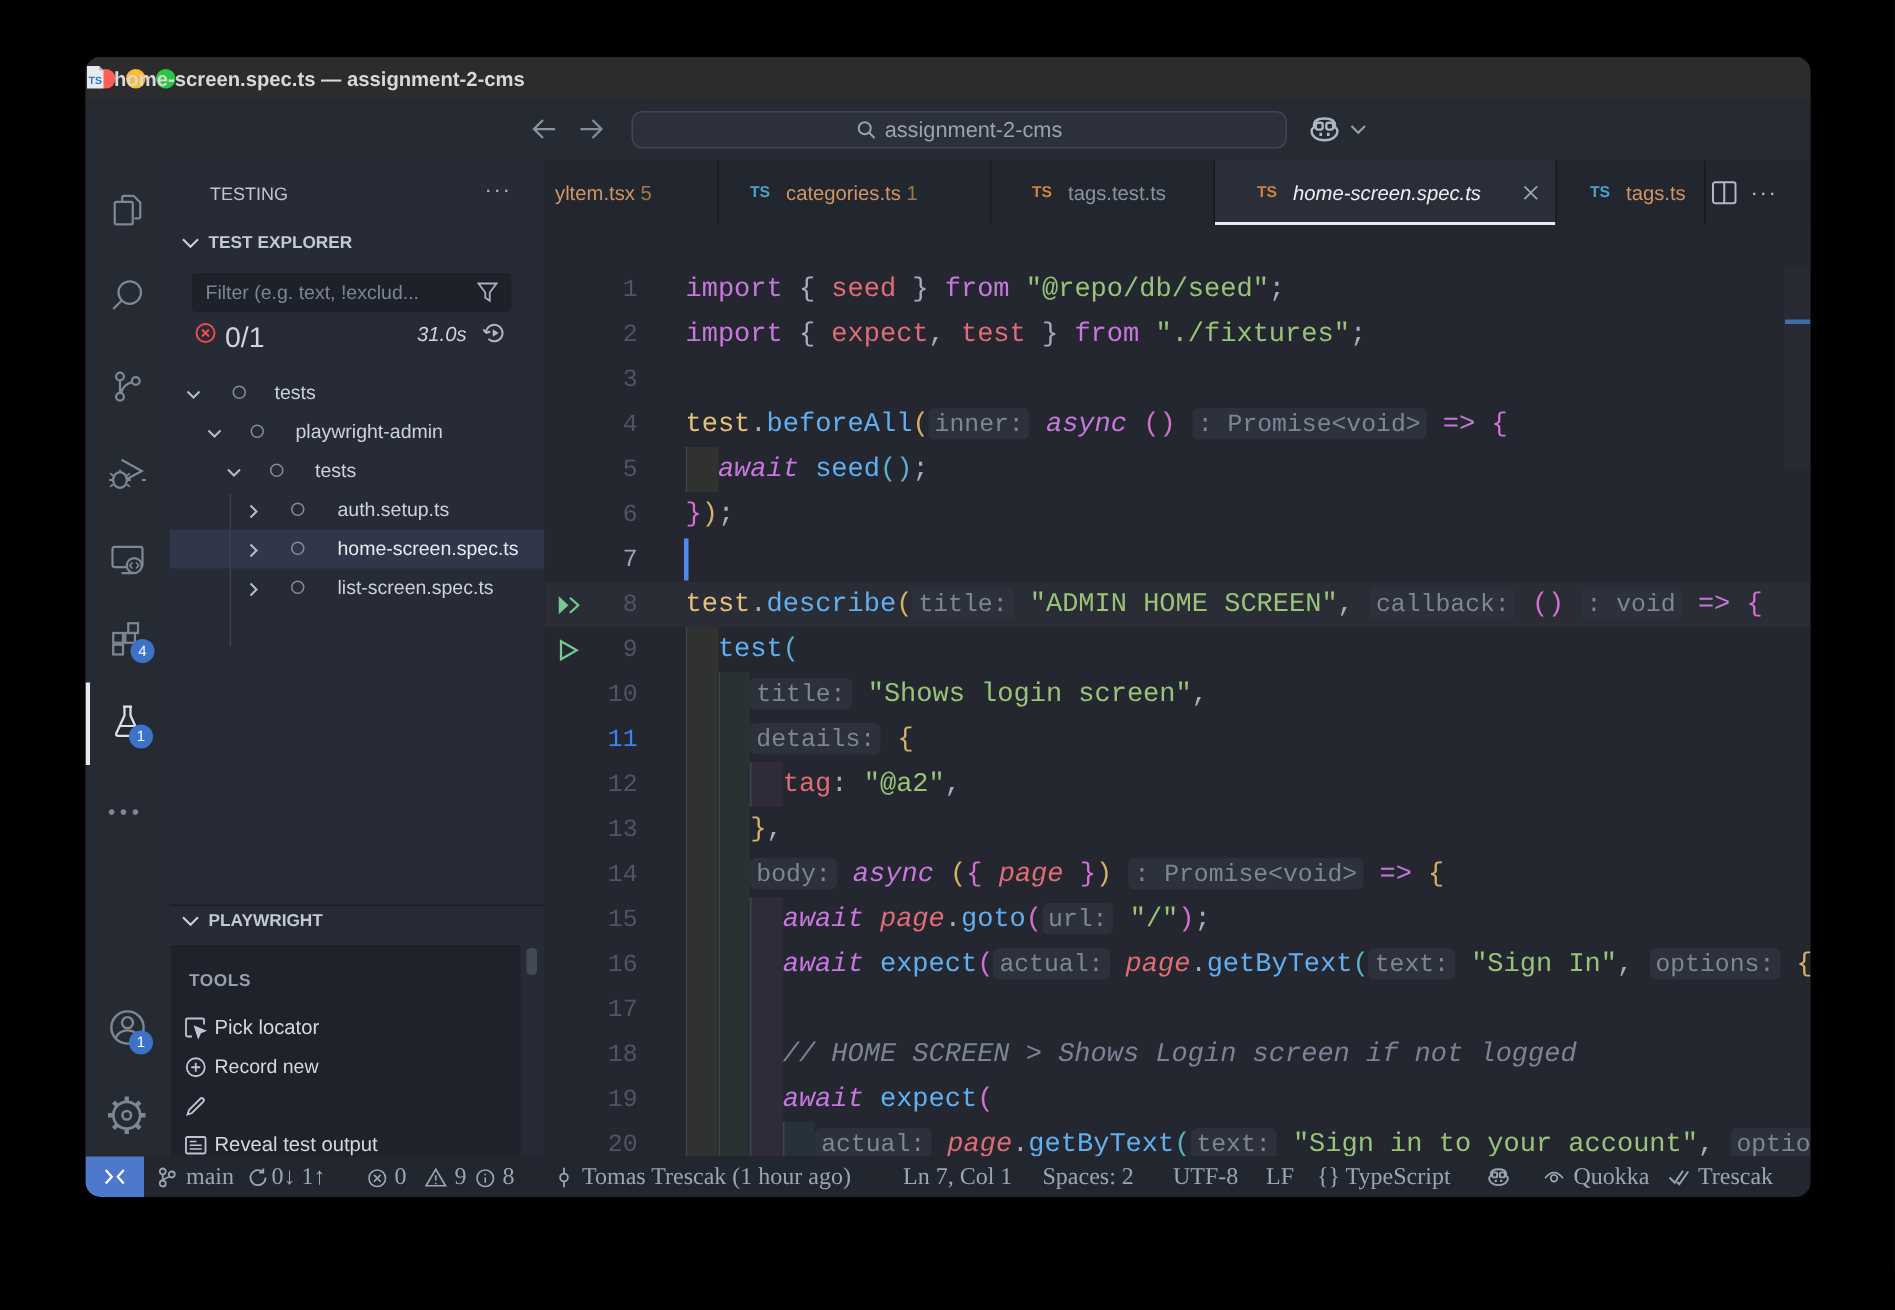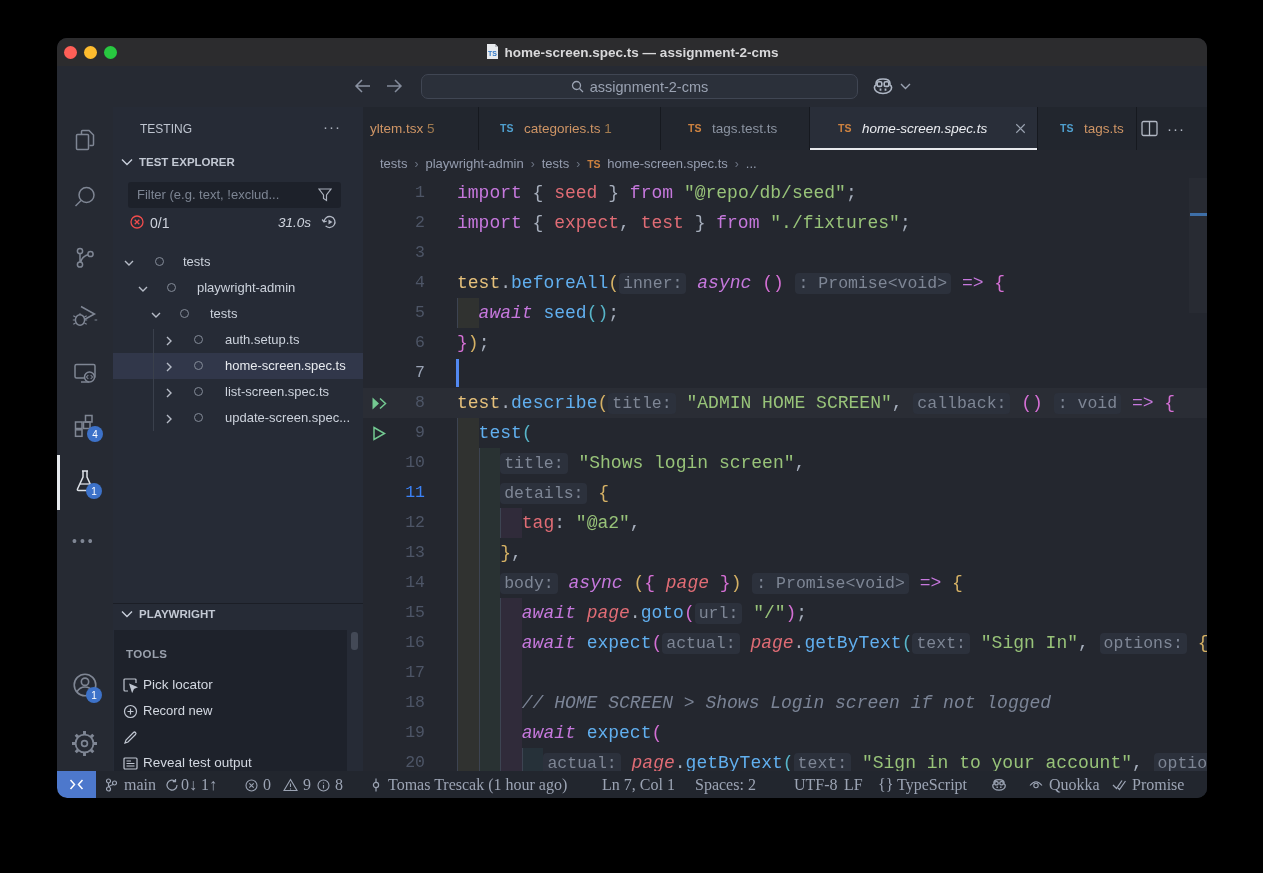--- a/index.html
+++ b/index.html
@@ -6,21 +6,21 @@
   html,body { width:1263px; height:873px; background:#000; overflow:hidden;
     font-family:"Liberation Sans", sans-serif; }
   .win { position:absolute; left:57px; top:38px; width:1150px; height:760px;
     border-radius:10px; overflow:hidden; background:#24272f; }
   .abs { position:absolute; }
 
   
   .titlebar { position:absolute; left:0; top:0; width:100%; height:28px; background:#2c2c2e; }
   .tl { position:absolute; top:8px; width:13px; height:13px; border-radius:50%; }
   .titlegrp { position:absolute; left:0; top:0; width:100%; height:28px;
-    display:flex; align-items:center; justify-content:center; gap:6px;
+    display:flex; align-items:center; justify-content:flex-start; gap:6px;
     color:#d8d8da; font-size:13.5px; font-weight:bold; }
   .navbar { position:absolute; left:0; top:28px; width:100%; height:41px; background:#262a33; }
   .searchbox { position:absolute; left:364px; top:36px; width:437px; height:25px;
     background:#2b303a; border:1px solid #404653; border-radius:7px;
     display:flex; align-items:center; justify-content:center; gap:6px;
     color:#9aa2b2; font-size:14.5px; }
 
   
   .activity { position:absolute; left:0; top:69px; width:56px; height:664px; background:#262a33; }
   .aicon { position:absolute; left:15px; width:26px; height:26px; }
@@ -181,21 +181,21 @@
     </svg>
   <div class="abs sb-sec" style="left:82px; top:118px;">TEST EXPLORER</div>
   <div class="abs" style="left:71px; top:144px; width:213px; height:26px; background:#1d212a; border-radius:3px; color:#7d8593; font-size:13px; line-height:26px; padding-left:9px;">Filter (e.g. text, !exclud...</div>
   <svg class="abs" style="left:261px; top:150px;" width="14" height="14" viewBox="0 0 14 14">
       <path d="M1 1 H13 L8.5 7 V12.5 L5.5 10.5 V7 Z" stroke="#aab0bc" stroke-width="1.2" fill="none"></path>
     </svg>
   <svg class="abs" style="left:73px; top:177px;" width="14" height="14" viewBox="0 0 14 14">
       <circle cx="7" cy="7" r="6" stroke="#f14c4c" stroke-width="1.3" fill="none"></circle>
       <path d="M4.7 4.7 L9.3 9.3 M9.3 4.7 L4.7 9.3" stroke="#f14c4c" stroke-width="1.3"></path>
     </svg>
-  <div class="abs" style="left:93px; top:177px; color:#ced3dd; font-size:14px;">0/1</div>
+  <div class="abs" style="left:93px; top:177px; color:#ced3dd; font-size:19px;">0/1</div>
   <div class="abs" style="left:221px; top:177px; color:#ced3dd; font-size:13.5px;font-style:italic;">31.0s</div>
   <svg class="abs" style="left:264px; top:176px;" width="17" height="16" viewBox="0 0 17 16">
       <path d="M3 8 a5.5 5.5 0 1 1 1.6 3.9 M3 8 l-1.8 -2.5 M3 8 l2.8 -1" stroke="#b2b8c4" stroke-width="1.3" fill="none"></path>
       <path d="M7.5 5.5 l4 2.5 l-4 2.5 z" fill="#b2b8c4"></path>
     </svg>
 
   <div class="abs" style="left:56px; top:315px; width:250px; height:26px; background:#31374a;"></div>
   <div class="trow" style="top:211px;">
     <svg class="chev" style="left:64px; top:6px;" viewBox="0 0 16 16">
         <path d="M4 6 L8 10 L12 6"></path>
@@ -230,27 +230,20 @@
       </svg>
     <div class="tcirc" style="left:137px;"></div>
       <span style="position:absolute; left:168px;">home-screen.spec.ts</span>
   </div>
   <div class="trow" style="top:341px;">
     <svg class="chev" style="left:104px; top:6px;" viewBox="0 0 16 16">
         <path d="M6 4 L10 8 L6 12"></path>
       </svg>
     <div class="tcirc" style="left:137px;"></div>
       <span style="position:absolute; left:168px;">list-screen.spec.ts</span>
-  </div>
-  <div class="trow" style="top:367px;">
-    <svg class="chev" style="left:104px; top:6px;" viewBox="0 0 16 16">
-        <path d="M6 4 L10 8 L6 12"></path>
-      </svg>
-    <div class="tcirc" style="left:137px;"></div>
-      <span style="position:absolute; left:168px;">update-screen.spec...</span>
   </div>
   <div class="abs" style="left:96px; top:291px; width:1px; height:102px; background:#3a404c;"></div>
 
   <div class="abs" style="left:56px; top:565px; width:250px; height:1px; background:#1b1e26;"></div>
   <svg class="abs" style="left:64px; top:572px;" width="12" height="8" viewBox="0 0 12 8">
       <path d="M1 1.5 L6 6.5 L11 1.5" stroke="#c9cfdb" stroke-width="1.4" fill="none"></path>
     </svg>
   <div class="abs sb-sec" style="left:82px; top:570px;">PLAYWRIGHT</div>
   <div class="abs" style="left:57px; top:592px; width:233px; height:141px; background:#1e222b;"></div>
   <div class="abs" style="left:294px; top:594px; width:7px; height:18px; background:#434956; border-radius:3px;"></div>
@@ -297,21 +290,20 @@
       </svg>
     <div class="tab-label ts-badge" style="left:697px; color:#4f9fce;">TS</div>
     <div class="tab-label" style="left:721px; color:#cf9565;">tags.ts</div>
     <svg class="abs" style="left:778px; top:13px;" width="17" height="17" viewBox="0 0 17 17">
         <rect x="1" y="1.5" width="15" height="14" rx="1.5" stroke="#b2b8c4" stroke-width="1.3" fill="none"></rect>
         <path d="M8.5 1.5 V15.5" stroke="#b2b8c4" stroke-width="1.3"></path>
       </svg>
     <div class="abs" style="left:804px; top:13px; color:#b2b8c4; font-size:15px; letter-spacing:1px;">···</div>
     <div class="breadcrumbs"></div>
 
-    <div class="abs" style="left:17px; top:43px; height:28px; line-height:28px; color:#959daf; font-size:13px; white-space:nowrap;">tests<span class="bsep">›</span>playwright-admin<span class="bsep">›</span>tests<span class="bsep">›</span><span style="color:#cd8240; font-weight:bold; font-size:10.5px;">TS&nbsp;</span> home-screen.spec.ts<span class="bsep">›</span>...</div>
     <div class="code">
       <div class="abs" style="left:0; top:210px; width:844px; height:30px; background:rgba(255,255,255,0.03);"></div>
       <div class="cl" style="top:0px"><span class="num" style="color:#4d5566">1</span><span class="ct"><span class="k">import</span><span class="p"> { </span><span class="r">seed</span><span class="p"> } </span><span class="k">from</span><span class="p"> </span><span class="s">"@repo/db/seed"</span><span class="p">;</span></span></div>
       <div class="cl" style="top:30px"><span class="num" style="color:#4d5566">2</span><span class="ct"><span class="k">import</span><span class="p"> { </span><span class="r">expect</span><span class="p">, </span><span class="r">test</span><span class="p"> } </span><span class="k">from</span><span class="p"> </span><span class="s">"./fixtures"</span><span class="p">;</span></span></div>
       <div class="cl" style="top:60px"><span class="num" style="color:#4d5566">3</span><span class="ct"></span></div>
       <div class="cl" style="top:90px"><span class="num" style="color:#4d5566">4</span><span class="ct"><span class="y">test</span><span class="p">.</span><span class="f">beforeAll</span><span class="b1">(</span><span class="h">inner:</span><span class="p"> </span><span class="ki">async</span><span class="p"> </span><span class="b2">()</span><span class="p"> </span><span class="h">: Promise&lt;void&gt;</span><span class="p"> </span><span class="k">=&gt;</span><span class="p"> </span><span class="b2">{</span></span></div>
       <div class="cl" style="top:120px"><div class="band iy" style="left:94.0px; box-shadow:inset 1px 0 0 #3d4452;"></div><span class="num" style="color:#4d5566">5</span><span class="ct"><span class="p">  </span><span class="ki">await</span><span class="p"> </span><span class="f">seed</span><span class="b3">()</span><span class="p">;</span></span></div>
       <div class="cl" style="top:150px"><span class="num" style="color:#4d5566">6</span><span class="ct"><span class="b2">}</span><span class="b1">)</span><span class="p">;</span></span></div>
       <div class="cl" style="top:180px"><span class="num" style="color:#9aa3b5">7</span><span class="ct"></span></div>
       <div class="cl" style="top:210px"><span class="num" style="color:#4d5566">8</span><span class="ct"><span class="y">test</span><span class="p">.</span><span class="f">describe</span><span class="b1">(</span><span class="h">title:</span><span class="p"> </span><span class="s">"ADMIN HOME SCREEN"</span><span class="p">, </span><span class="h">callback:</span><span class="p"> </span><span class="b2">()</span><span class="p"> </span><span class="h">: void</span><span class="p"> </span><span class="k">=&gt;</span><span class="p"> </span><span class="b2">{</span></span></div>
@@ -373,31 +365,31 @@
       <path d="M6.5 6 V9.5 M6.5 3.5 V4.5"></path>
     </svg>
   <div class="sitem" style="left:278px;">8</div>
   <svg class="abs" style="left:313px; top:740px;" width="12" height="14" viewBox="0 0 12 14" fill="none" stroke="#9ca4b4" stroke-width="1.2">
     <circle cx="6" cy="7" r="2.6"></circle>
       <path d="M6 0.5 V4.4 M6 9.6 V13.5"></path>
     </svg>
   <div class="sitem" style="left:331px;">Tomas Trescak (1 hour ago)</div>
   <div class="sitem" style="left:545px;">Ln 7, Col 1</div>
   <div class="sitem" style="left:638px;">Spaces: 2</div>
-  <div class="sitem" style="left:725px;margin-left:12px;">UTF-8</div>
+  <div class="sitem" style="left:725px;">UTF-8</div>
   <div class="sitem" style="left:787px;">LF</div>
   <div class="sitem" style="left:821px;">{} TypeScript</div>
   <svg class="abs" style="left:934px; top:740px;" width="16" height="14" viewBox="0 0 22 19" fill="none" stroke="#9ca4b4" stroke-width="1.8">
     <path d="M4 6.5 C4 3.5 6 2 11 2 C16 2 18 3.5 18 6.5 L18 8 C19 8.4 19.6 9.2 19.6 10.5 C19.6 13.5 16.5 16.5 11 16.5 C5.5 16.5 2.4 13.5 2.4 10.5 C2.4 9.2 3 8.4 4 8 Z"></path>
     <rect x="5.2" y="4.8" width="4.6" height="4.6" rx="1.5"></rect>
       <rect x="12.2" y="4.8" width="4.6" height="4.6" rx="1.5"></rect>
     <path d="M8.5 11.5 v2.2 M13.5 11.5 v2.2" stroke-width="2"></path>
     </svg>
   <svg class="abs" style="left:972px; top:742px;" width="14" height="11" viewBox="0 0 14 11" fill="none" stroke="#9ca4b4" stroke-width="1.1">
     <path d="M1 5.5 Q7 -2 13 5.5"></path>
       <circle cx="7" cy="5.5" r="2.2"></circle>
     </svg>
   <div class="sitem" style="left:992px;">Quokka</div>
   <svg class="abs" style="left:1055px; top:741px;" width="15" height="12" viewBox="0 0 15 12" fill="none" stroke="#9ca4b4" stroke-width="1.3">
     <path d="M1 6 L4.5 9.5 L10 1.5 M6 9 L7.5 10.5 L13.5 2"></path>
     </svg>
-  <div class="sitem" style="left:1075px;">Promise</div>
+  <div class="sitem" style="left:1075px;">Trescak</div>
 </div>
 
 </body></html>

